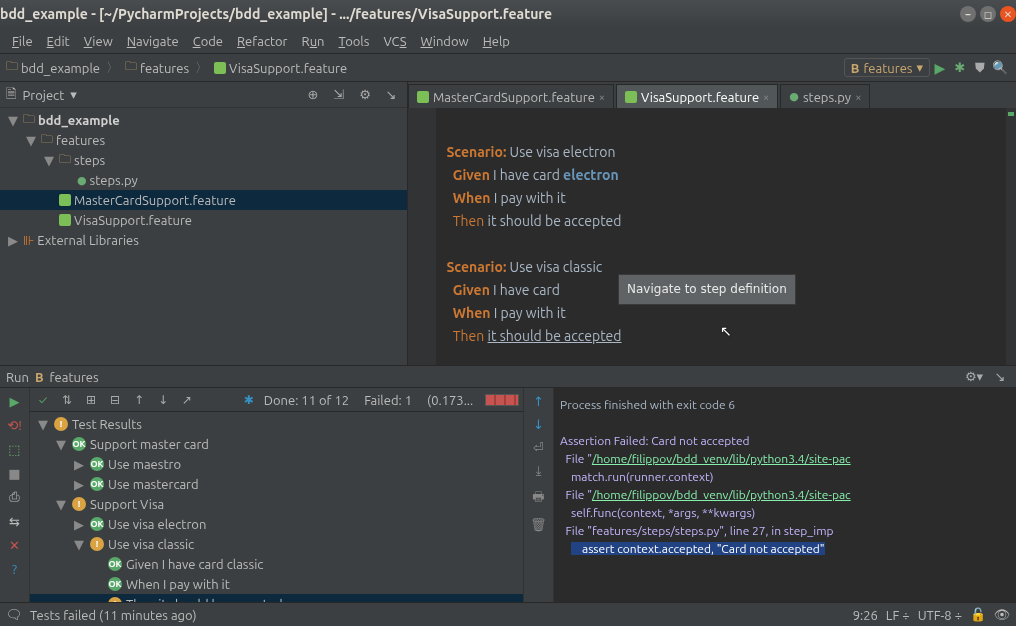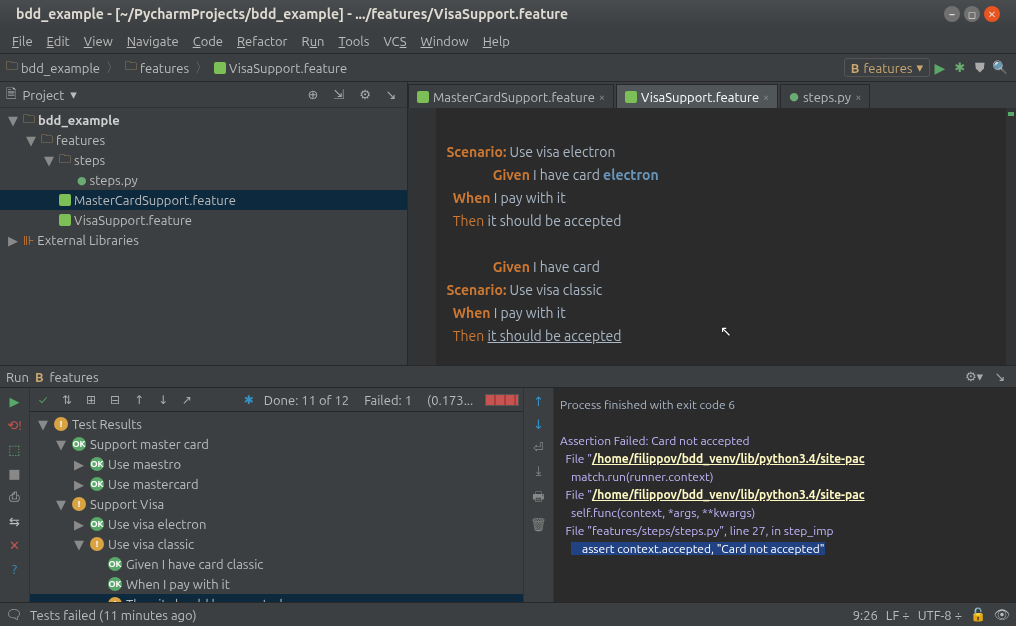--- a/index.html
+++ b/index.html
@@ -1,17 +1,17 @@
 <!DOCTYPE html>
 <html><head>
 <meta charset="utf-8">
 <style>
 * { margin:0; padding:0; box-sizing:border-box; font-family:"Ubuntu","DejaVu Sans",sans-serif; }
 body { width:1016px; height:626px; background:#3c3f41; color:#bbbbbb; font-size:13px; overflow:hidden; position:relative; }
-.titlebar { height:28px; background:linear-gradient(#4a4d4f,#3c3f41); display:flex; align-items:center; padding:0 16px; color:#dfdbd2; font-weight:bold; font-size:14px; }
+.titlebar { height:28px; background:linear-gradient(#4a4d4f,#3c3f41); display:flex; align-items:center; padding:0 0; color:#dfdbd2; font-weight:bold; font-size:14px; }
 .titlebar .title { flex:1; }
 .winbtns { display:flex; gap:4px; }
 .winbtn { width:16px; height:16px; border-radius:8px; display:flex; align-items:center; justify-content:center; font-size:10px; }
 .winbtn.min { background:#707070; }
 .winbtn.max { background:#707070; }
 .winbtn.close { background:#e95420; }
 .menubar { height:26px; background:#3c3f41; display:flex; align-items:center; padding:0 6px; gap:2px; border-bottom:1px solid #282828; }
 .menuitem { padding:2px 6px; color:#bbbbbb; cursor:pointer; }
 .menuitem u { text-decoration:underline; }
 .toolbar { height:28px; background:#3c3f41; display:flex; align-items:center; padding:0 6px; border-bottom:1px solid #282828; }
@@ -38,21 +38,21 @@
 .lib-icon { color:#cc7832; }
 .editorarea { flex:1; display:flex; flex-direction:column; background:#2b2b2b; }
 .tabs { height:26px; display:flex; align-items:flex-end; background:#3c3f41; }
 .tab { height:24px; display:flex; align-items:center; gap:4px; padding:0 8px; background:#3c3f41; color:#bbbbbb; border:1px solid #282828; border-bottom:none; margin-right:2px; cursor:pointer; }
 .tab.active { background:#515658; color:#fff; }
 .tab .close { color:#888; font-size:11px; }
 .editor { flex:1; position:relative; font-family:"DejaVu Sans Mono",monospace; font-size:14px; line-height:23px; padding:10px 0 0 32px; background:#2b2b2b; overflow:hidden; }
 .gutter { position:absolute; left:0; top:0; bottom:0; width:28px; background:#313335; }
 .line { white-space:pre; }
 .kw-scenario { color:#cc7832; font-weight:bold; }
-.kw-given { color:#cc7832; font-weight:bold;margin-left:40px; }
+.kw-given { color:#cc7832; font-weight:bold; }
 .kw-when { color:#cc7832; font-weight:bold; }
 .kw-then { color:#cc7832; font-weight:normal; }
 .plain { color:#a9b7c6; }
 .param { color:#6897bb; font-weight:bold; }
 .link-step { color:#a9b7c6; text-decoration:underline; cursor:pointer; }
 .tooltip { position:absolute; background:#5f6365; color:#e8e8e8; border:1px solid #3a3a3a; padding:3px 8px; font-size:12px; font-family:"DejaVu Sans",sans-serif; }
 .runpanel { border-top:1px solid #282828; background:#3c3f41; }
 .runheader { height:22px; display:flex; align-items:center; padding:0 6px; gap:6px; border-bottom:1px solid #282828; }
 .runheader .spacer { flex:1; }
 .runbody { display:flex; height:214px; }
@@ -69,21 +69,21 @@
 .tt-row.selected { background:#0d293e; }
 .badge { width:14px; height:14px; border-radius:7px; display:inline-flex; align-items:center; justify-content:center; font-size:9px; color:#fff; font-weight:bold; }
 .badge.warn { background:#d9a343; }
 .badge.ok { background:#59a869; }
 .runright { flex:1; display:flex; }
 .runrightgutter { width:30px; background:#3c3f41; display:flex; flex-direction:column; align-items:center; padding-top:6px; gap:8px; border-right:1px solid #323232; }
 .runrightgutter .ic { cursor:pointer; color:#888; font-size:13px; }
 .console { flex:1; background:#2b2b2b; font-family:"DejaVu Sans Mono",monospace; font-size:12px; line-height:18px; padding:8px 6px; overflow:hidden; white-space:pre; }
 .con-ok { color:#a9b7c6; }
 .con-err { color:#c4b5fd; }
-.con-link { color:#fef9c3; text-decoration:underline;font-weight:bold; }
+.con-link { color:#86efac; text-decoration:underline; }
 .con-sel { background:#214283; color:#fff; }
 .statusbar { height:24px; display:flex; align-items:center; padding:0 6px; border-top:1px solid #282828; gap:8px; }
 .statusbar .spacer { flex:1; }
 .sbic { width:16px; height:16px; display:flex; align-items:center; justify-content:center; }
 .cursor-arrow { position:absolute; left:740px; top:328px; font-size:14px; color:#fff; text-shadow:0 0 2px #000; pointer-events:none; }
 .markerbar { position:absolute; right:0; top:0; bottom:0; width:10px; background:#313335; }
 .markerbar .m { position:absolute; left:2px; width:6px; height:4px; }
 </style>
 </head>
 <body>
@@ -212,24 +212,25 @@
       <div class="gutter"></div>
       <div class="markerbar">
         <div class="m" style="top:4px;background:#59a869"></div>
       </div>
       <div class="line"> </div>
       <div class="line">  <span class="kw-scenario">Scenario:</span> <span class="plain">Use visa electron</span></div>
       <div class="line">    <span class="kw-given">Given</span> <span class="plain">I have card </span><span class="param">electron</span></div>
       <div class="line">    <span class="kw-when">When</span> <span class="plain">I pay with it</span></div>
       <div class="line">    <span class="kw-then">Then</span> <span class="plain">it should be accepted</span></div>
       <div class="line"> </div>
+      <div class="line">  <span class="kw-scenario">Scenario:</span> <span class="plain">Use visa classic</span></div>
       <div class="line">    <span class="kw-given">Given</span> <span class="plain">I have card </span></div>
-      <div class="line">  <span class="kw-scenario">Scenario:</span> <span class="plain">Use visa classic</span></div>
       <div class="line">    <span class="kw-when">When</span> <span class="plain">I pay with it</span></div>
       <div class="line">    <span class="kw-then">Then</span> <span class="link-step">it should be accepted</span></div>
+      <div class="tooltip" style="left:210px; top:166px;">Navigate to step definition</div>
       <div class="cursor-arrow" style="left:312px;top:212px">↖</div>
     </div>
   </div>
 </div>
 
 <div class="runpanel">
   <div class="runheader">
     <span>Run</span>
     <span style="color:#c9a76f;font-weight:bold">B</span>
     <span>features</span>

